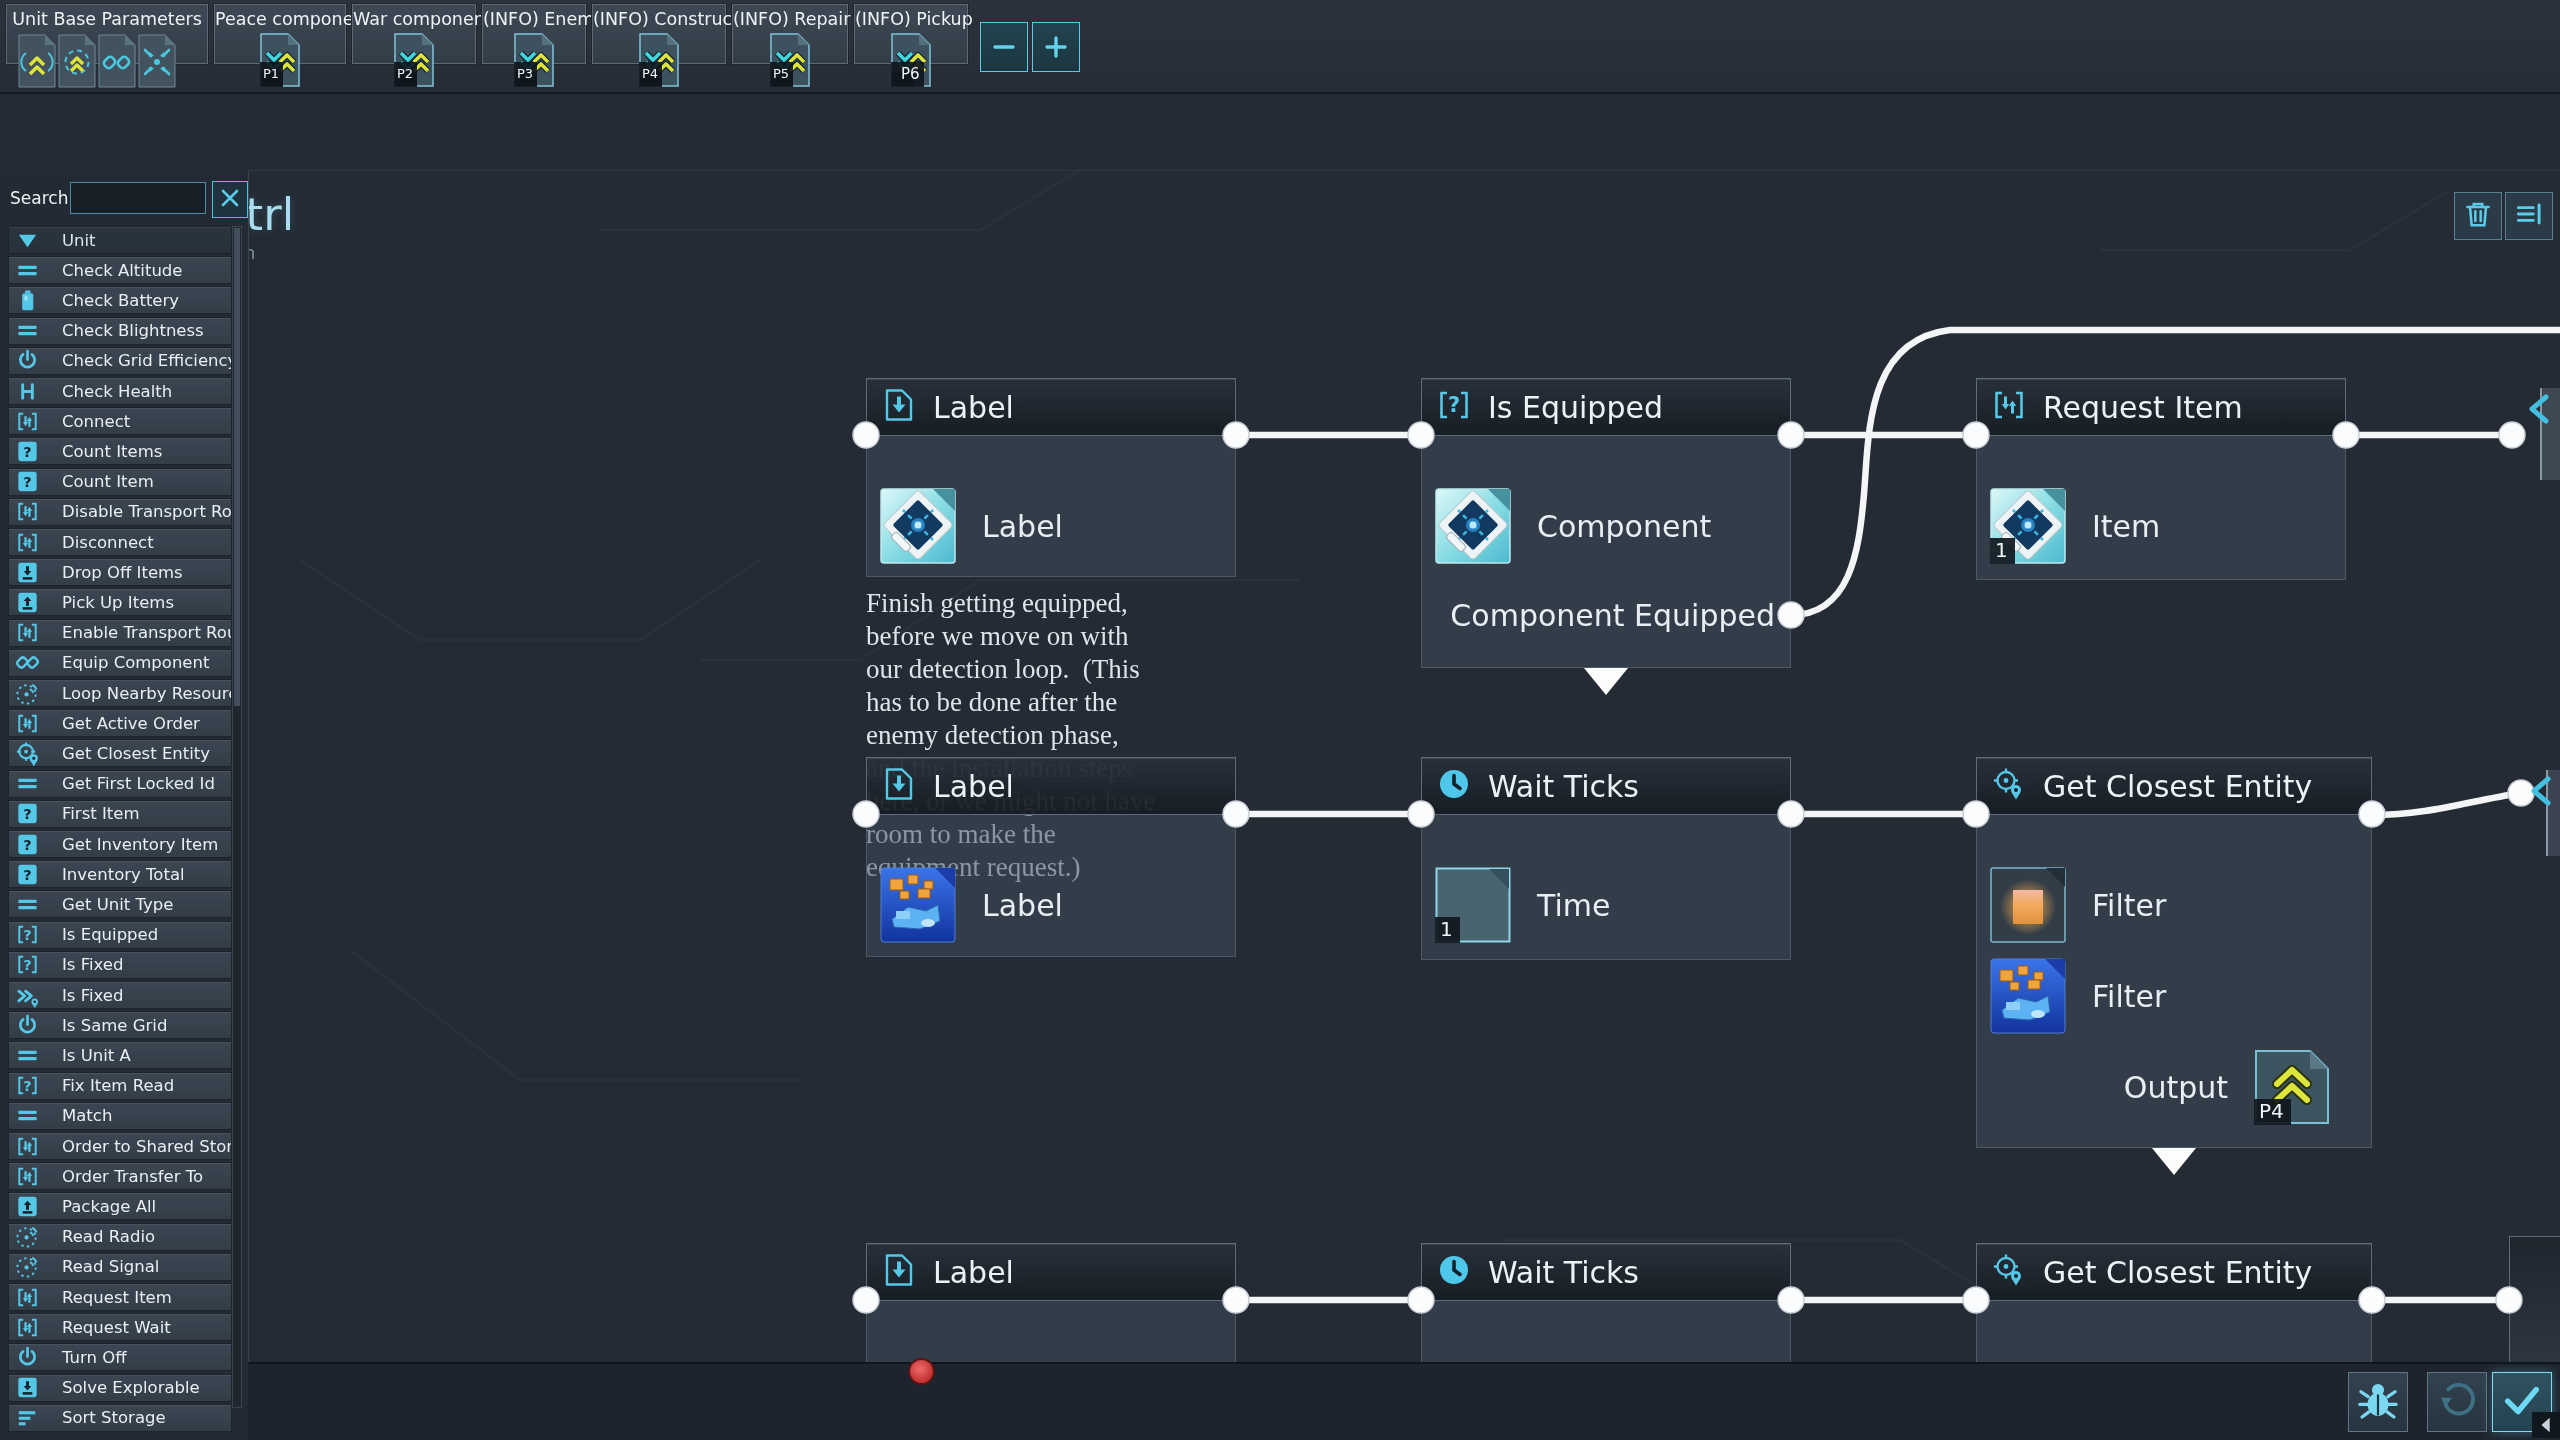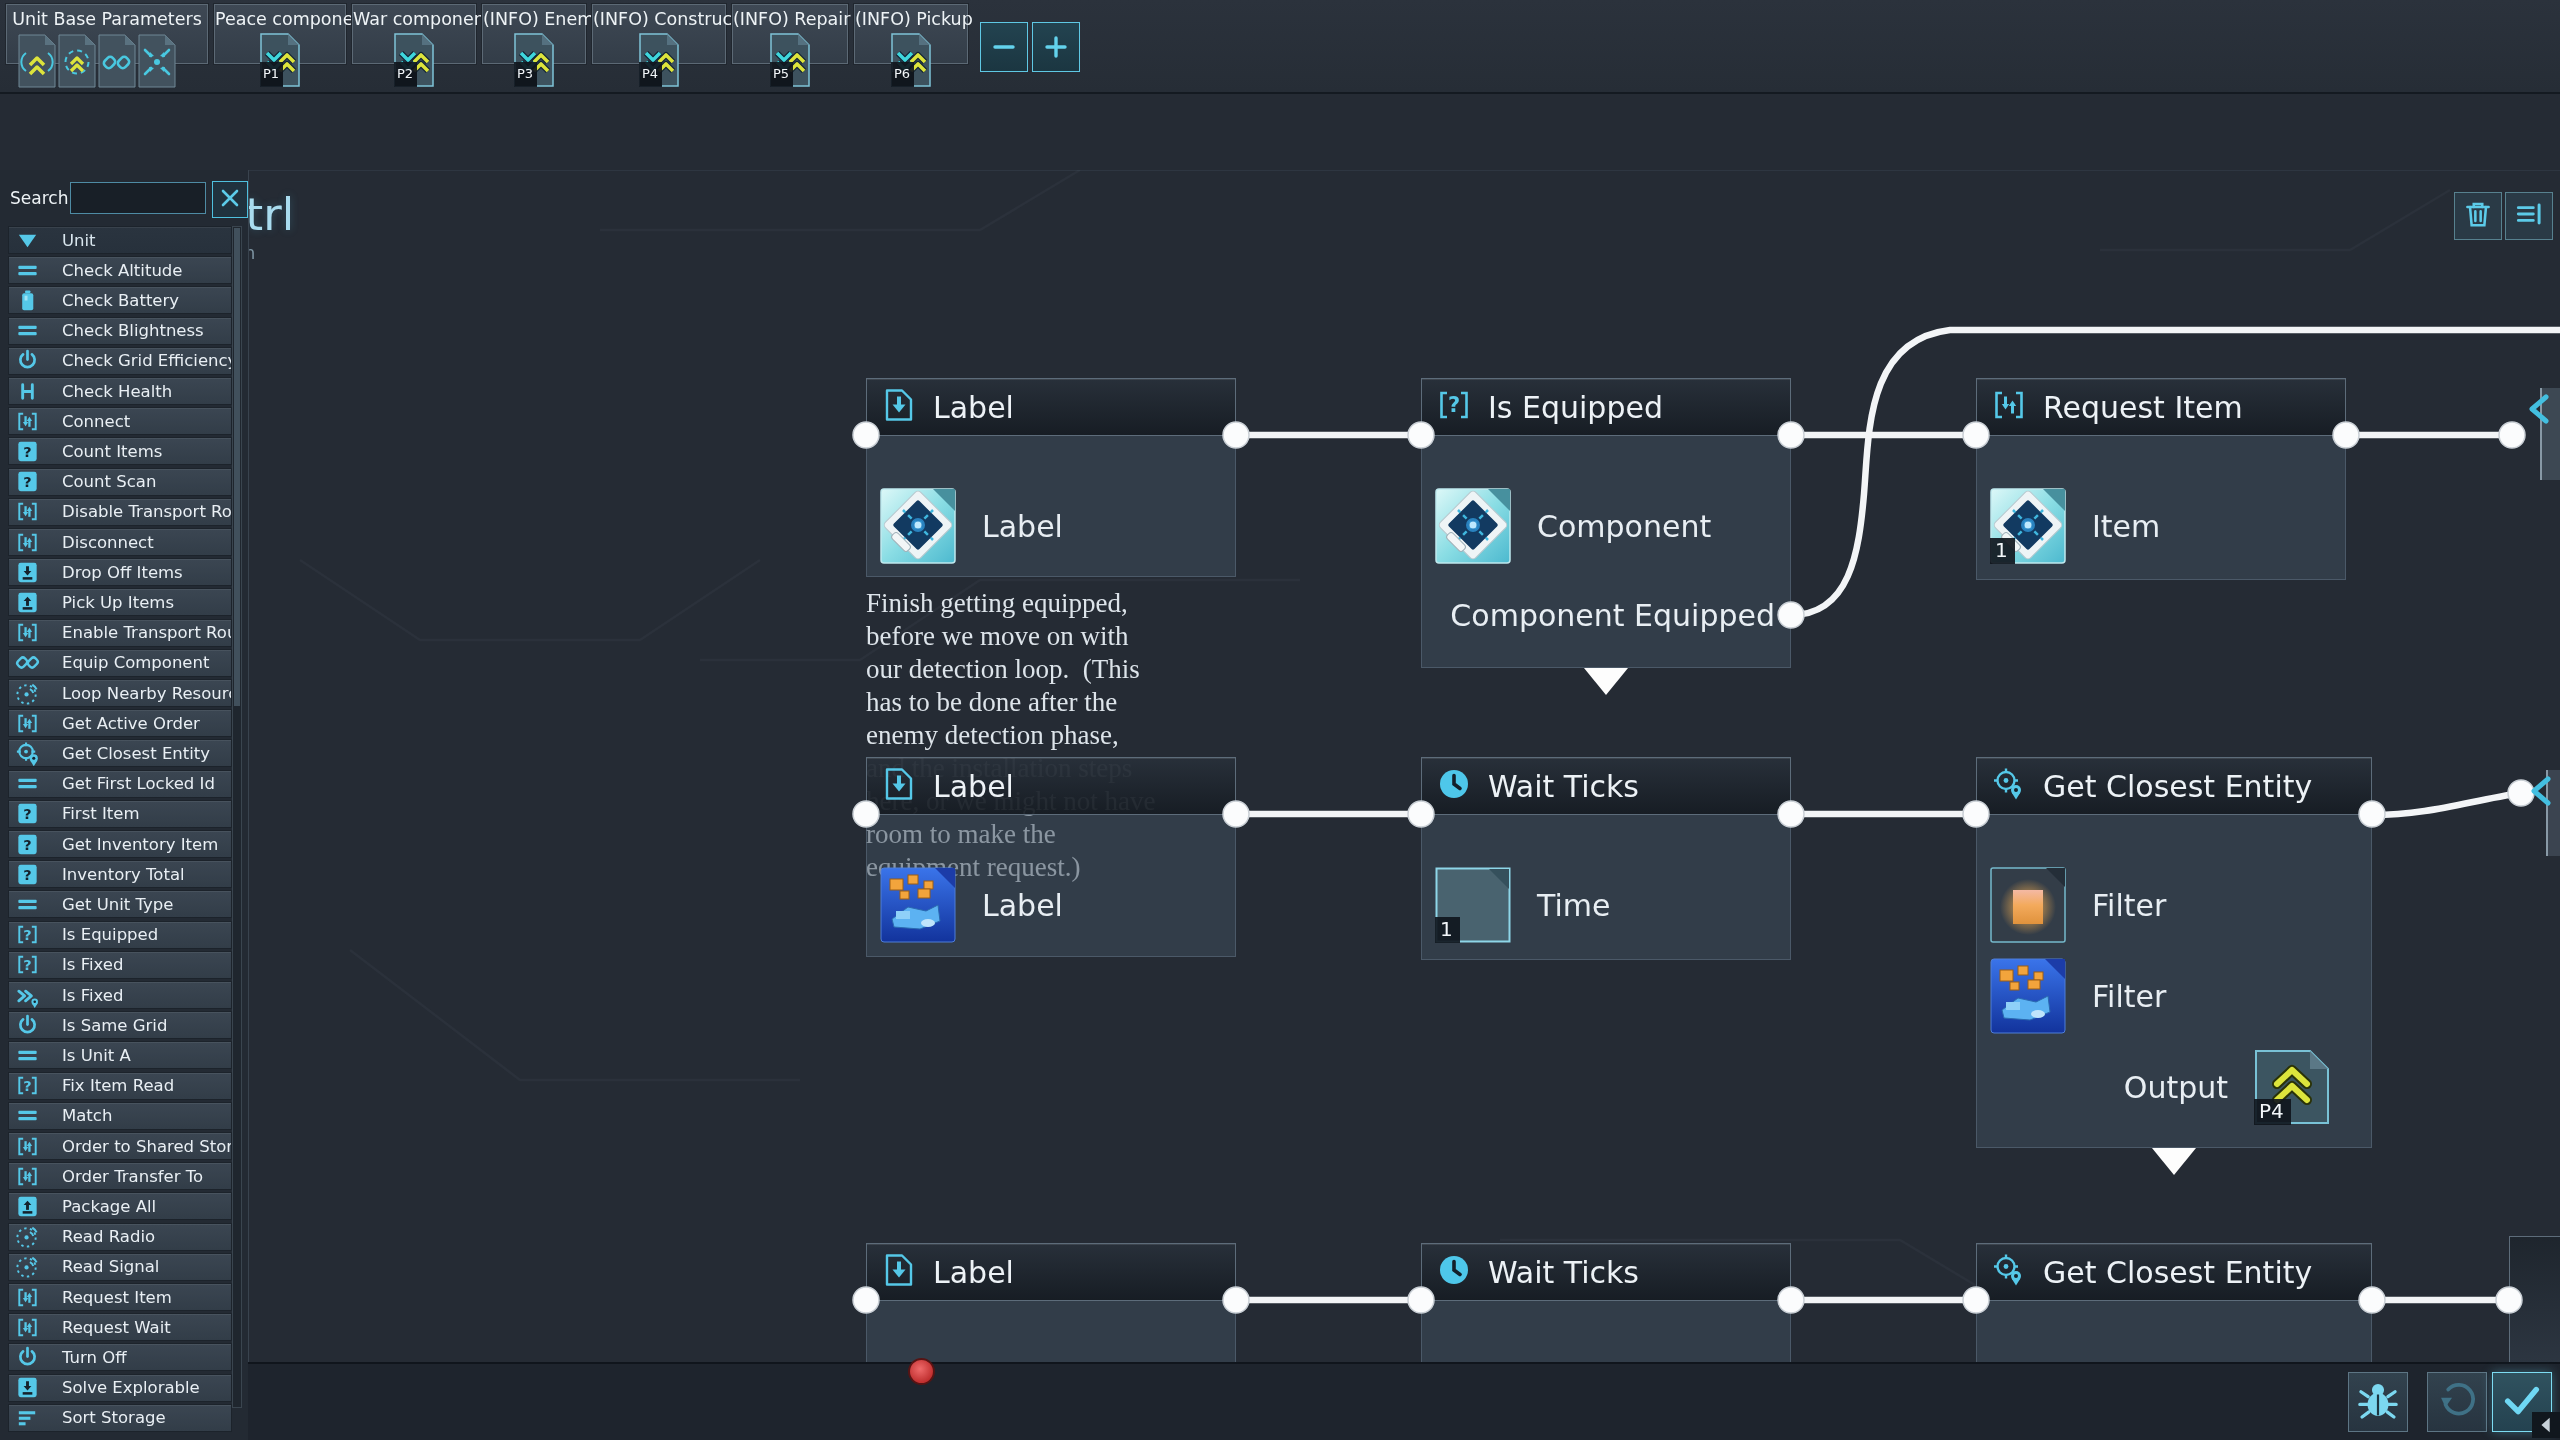--- a/index.html
+++ b/index.html
@@ -280,21 +280,21 @@
               </g>
               <g stroke-width="3.6">
                 <path d="M7 20 l7 7 7-7" stroke="#3fd6dc"></path>
                 <path d="M7 29 l7 7 7-7" stroke="#3fd6dc"></path>
                 <path d="M20 29 l7-7 7 7" stroke="#dde43c"></path>
                 <path d="M20 38 l7-7 7 7" stroke="#dde43c"></path>
               </g>
             </g>
             <rect x="1" y="39" width="22" height="14" fill="#161d24"></rect>
             <text x="12" y="50" text-anchor="middle" font-size="12.5" fill="#fff"></text>
-          </svg><div class="badge" style="font-size:13px;padding:0 4px 1px 3px">P6</div></div>
+          </svg><div class="badge" style="font-size:15px;padding:0 4px 1px 10px">P6</div></div>
       </div>
       <div class="minibtn" style="left:980px;top:22px">
         <svg width="28" height="28" viewBox="0 0 28 28">
           <path d="M5 14 H23" stroke="#63d2ec" stroke-width="3.4" stroke-linecap="round"></path>
         </svg>
       </div>
       <div class="minibtn" style="left:1032px;top:22px">
         <svg width="28" height="28" viewBox="0 0 28 28">
           <path d="M5 14 H23 M14 5 V23" stroke="#63d2ec" stroke-width="3.4" stroke-linecap="round"></path>
         </svg>
@@ -428,21 +428,21 @@
         </span>
         <span>Count Items</span>
       </div>
       <div class="srow" style="top:297.6px">
         <span class="sic">
           <svg width="27" height="27" viewBox="0 0 28 28">
             <rect x="4.5" y="4" width="19" height="20" rx="2.5" fill="#55c8e8"></rect>
             <text x="14" y="19.5" text-anchor="middle" font-size="15" font-weight="bold" fill="#15222c">?</text>
           </svg>
         </span>
-        <span>Count Scan</span>
+        <span>Count Item</span>
       </div>
       <div class="srow" style="top:327.8px">
         <span class="sic">
           <svg width="27" height="27" viewBox="0 0 28 28">
             <path d="M9.5 6 H5.5 V22 H9.5 M18.5 6 H22.5 V22 H18.5" stroke="#55c8e8" stroke-width="2" fill="none"></path>
             <path d="M12 8.5 V15" stroke="#55c8e8" stroke-width="2.4"></path>
             <polygon points="9.2,14.5 14.8,14.5 12,19" fill="#55c8e8"></polygon>
             <path d="M16 19.5 V13" stroke="#55c8e8" stroke-width="2.4"></path>
             <polygon points="13.2,13.5 18.8,13.5 16,9" fill="#55c8e8"></polygon>
           </svg>

